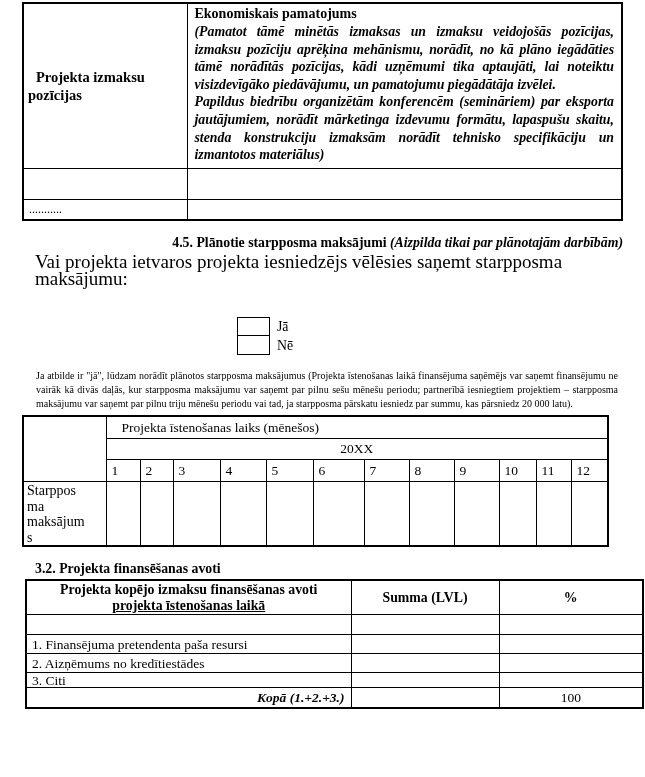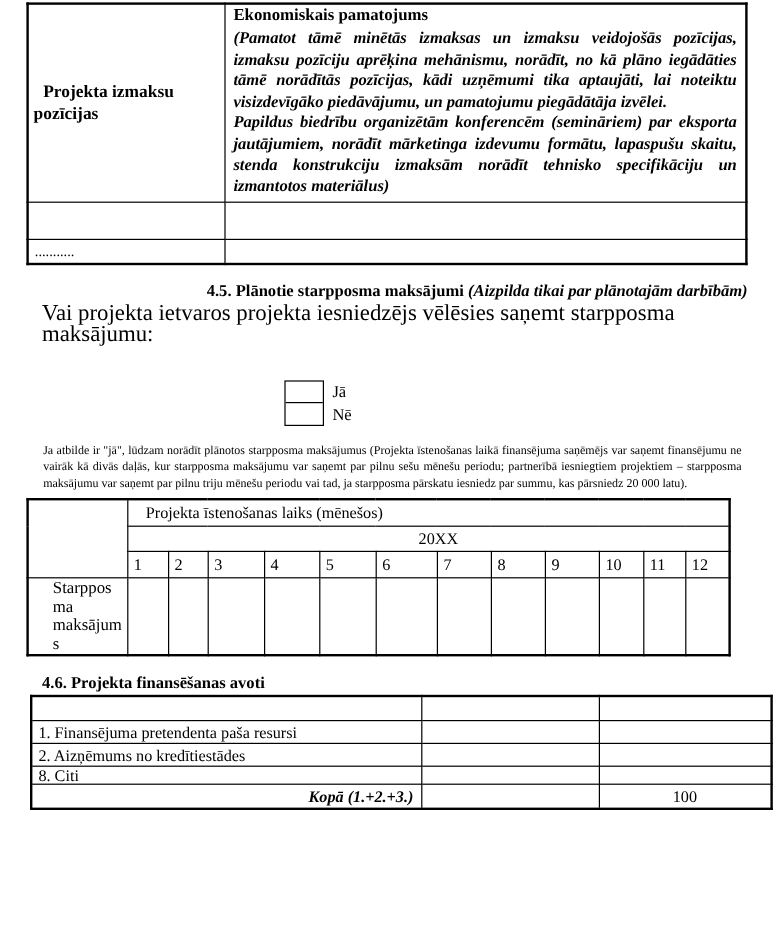--- a/index.html
+++ b/index.html
@@ -50,21 +50,21 @@
   .choice-labels div { height:19px; line-height:19px; }
 
   
   .note45 {
     margin:14px 27px 0 36px;
     font-size:10px; line-height:13.7px; text-align:justify;
   }
 
   
   .t2 { margin:5px 0 0 22px; width:585px; border:2px solid #000; table-layout:fixed; }
-  .t2 td { font-size:13.5px;padding-left:17px; }
+  .t2 td { font-size:13.5px; }
   .t2 .t2-time { padding:1px 0 1px 15px; line-height:19px; }
   .t2 .t2-year { text-align:center; line-height:19px; height:21px; }
   .t2 .t2-month { padding:1px 0 1px 5px; line-height:19px; height:21px; }
   .t2 .t2-data td { height:62px; }
   .t2 .t2-rowlabel div {
     width:62px; font-size:14px; line-height:15.5px;
     overflow-wrap:break-word; word-break:break-word;
     padding:1px 0 0 3px;
   }
 
@@ -188,46 +188,54 @@
       <td></td>
       <td></td>
       <td></td>
       <td></td>
       <td></td>
       <td></td>
     </tr>
   </tbody>
     </table>
 
-  <p class="h46">4.6. Projekta finansēšanas avoti</p>
+  <p class="h46">3.2. Projekta finansēšanas avoti</p>
 
   <table class="t3">
     <colgroup>
         <col style="width:325px">
         <col style="width:148px">
         <col style="width:144px">
       </colgroup>
     <tbody>
+        <tr class="t3-head">
+      <td>
+        <div>Projekta kopējo izmaksu finansēšanas avoti</div>
+        <div class="u">projekta īstenošanas laikā</div>
+      </td>
+      <td>Summa (LVL)</td>
+      <td>%</td>
+    </tr>
     <tr class="t3-empty">
       <td></td>
       <td></td>
       <td></td>
     </tr>
     <tr>
       <td class="t3-label">1. Finansējuma pretendenta paša resursi</td>
       <td></td>
       <td></td>
     </tr>
     <tr>
       <td class="t3-label">2. Aizņēmums no kredītiestādes</td>
       <td></td>
       <td></td>
     </tr>
     <tr class="t3-small">
-      <td class="t3-label">8. Citi</td>
+      <td class="t3-label">3. Citi</td>
       <td></td>
       <td></td>
     </tr>
     <tr>
       <td class="t3-total-label">Kopā (1.+2.+3.)</td>
       <td></td>
       <td class="t3-percent">100</td>
     </tr>
   </tbody>
     </table>

